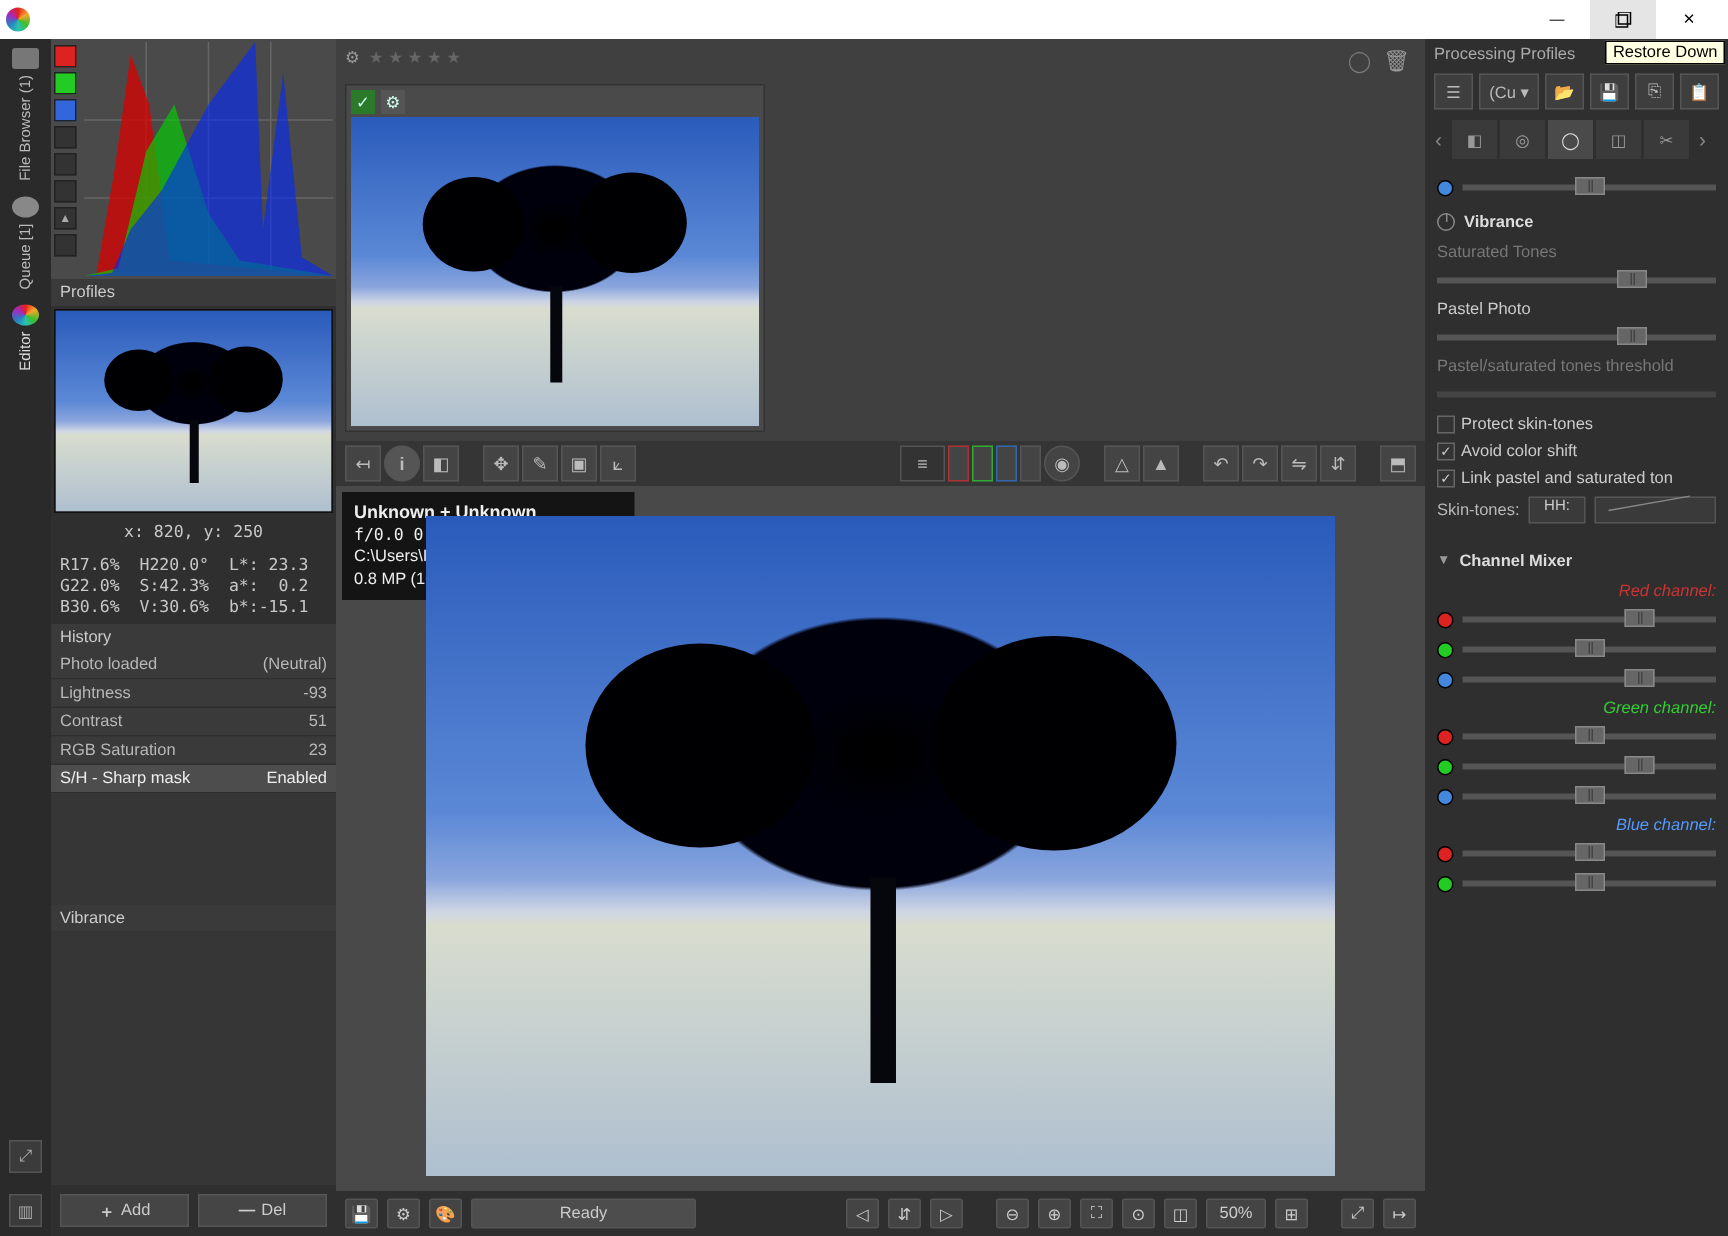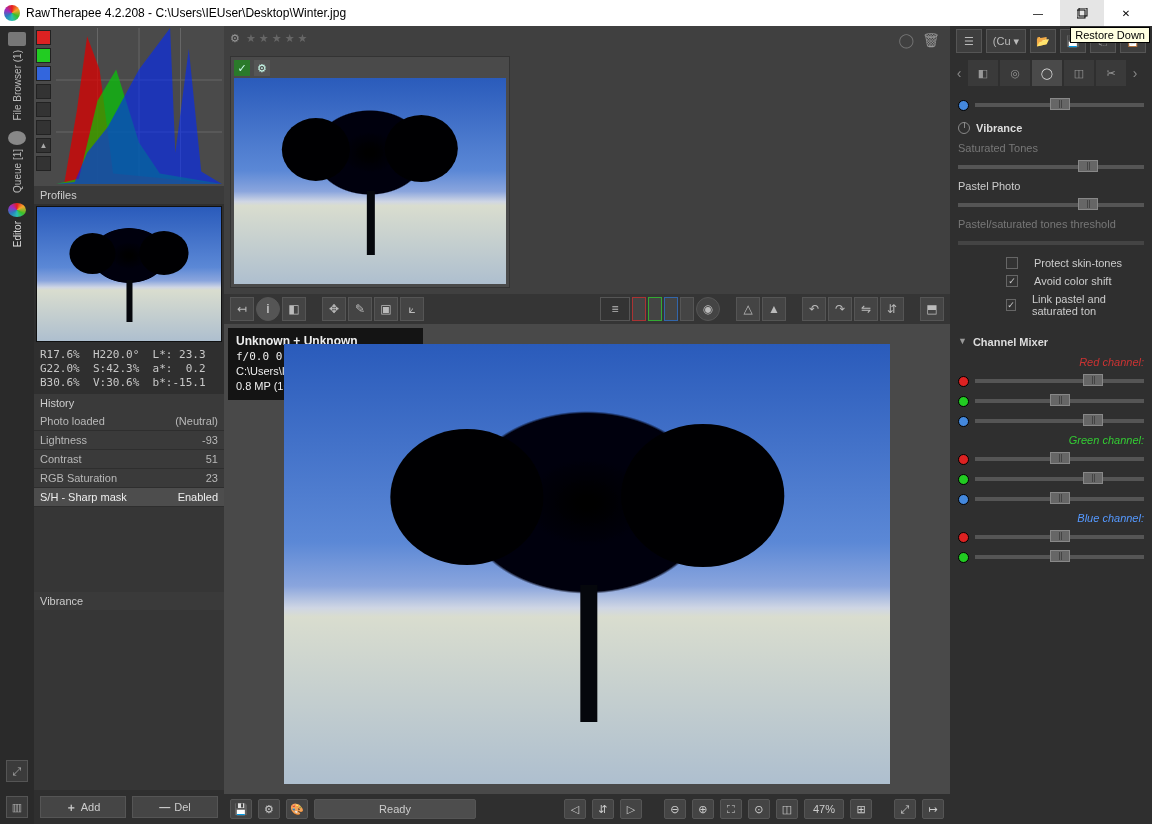--- a/index.html
+++ b/index.html
@@ -61,21 +61,21 @@
 .tb-spacer{flex:1;}
 
 .canvas-area{flex:1;background:#494949;display:flex;align-items:center;justify-content:center;position:relative;}
 .big-img{width:606px;height:440px;margin-top:10px;}
 .info-overlay{position:absolute;left:4px;top:4px;background:rgba(10,10,10,0.85);color:#eee;font-size:11px;padding:6px 8px;line-height:15px;font-family:Tahoma,sans-serif;pointer-events:none;}
 .info-overlay .l1{font-size:12px;font-weight:600;}
 .info-overlay .fn{font-weight:600;}
 
 .statusbar{height:30px;background:#2f2f2f;display:flex;align-items:center;padding:0 6px;gap:6px;}
 .statusbar .pill{height:20px;background:#444;border:1px solid #555;border-radius:2px;padding:0 8px;display:flex;align-items:center;font-size:11px;color:#ccc;}
-.statusbar .ready{width:162px;background:#4d4d4d;justify-content:center;}
+.statusbar .ready{width:150px;background:#4d4d4d;justify-content:center;}
 .statusbar .ic{width:22px;padding:0;justify-content:center;}
 .statusbar .spacer{flex:1;}
 
 
 .rightpanel{width:202px;background:#2f2f2f;display:flex;flex-direction:column;font-size:11px;}
 .rp-head{padding:4px 6px;color:#aaa;}
 .rp-btnrow{display:flex;gap:4px;padding:3px 6px;}
 .rp-btn{width:26px;height:24px;background:#3e3e3e;border:1px solid #555;display:flex;align-items:center;justify-content:center;color:#bbb;font-size:11px;}
 .rp-tabs{display:flex;align-items:center;padding:4px 2px;gap:2px;background:#2f2f2f;}
 .rp-tab{width:30px;height:26px;background:#3a3a3a;display:flex;align-items:center;justify-content:center;color:#999;}
@@ -88,21 +88,21 @@
 .section-h .pwr::after{content:"";position:absolute;left:5px;top:-1px;width:1px;height:6px;background:#888;}
 .field-label{color:#777;padding:2px 0;}
 .slider-row{height:18px;display:flex;align-items:center;gap:6px;margin:2px 0;}
 .slider-track{flex:1;height:4px;background:#555;position:relative;}
 .slider-thumb{position:absolute;top:-5px;width:20px;height:12px;background:#666;border:1px solid #888;transform:translateX(-50%);}
 .slider-thumb::after{content:"";position:absolute;left:8px;top:1px;width:1px;height:8px;background:#444;box-shadow:2px 0 #444;}
 .dot{width:11px;height:11px;border-radius:50%;border:1px solid #000;}
 .dot.red{background:#d22;}
 .dot.green{background:#2c2;}
 .dot.blue{background:#48d;}
-.chk-row{display:flex;align-items:center;gap:16px;padding:3px 0;color:#ccc;margin-left:48px;}
+.chk-row{display:flex;align-items:center;gap:4px;padding:3px 0;color:#ccc;}
 .chk{width:12px;height:12px;background:#333;border:1px solid #666;display:flex;align-items:center;justify-content:center;color:#ccc;font-size:9px;}
 .subhead{color:#c33;font-style:italic;text-align:right;padding:2px 0;}
 .subhead.green{color:#3c3;}
 .subhead.blue{color:#59f;}
 .skin-row{display:flex;align-items:center;gap:6px;padding:3px 0;}
 .skin-input{flex:0 0 38px;height:18px;background:#3a3a3a;border:1px solid #555;color:#ccc;font-size:10px;text-align:center;}
 .skin-btn{flex:1;height:18px;background:#3a3a3a;border:1px solid #555;position:relative;}
 .skin-btn::after{content:"";position:absolute;left:8px;top:3px;width:70%;height:0;border-top:1px solid #888;transform:rotate(-10deg);}
 
 
@@ -112,21 +112,20 @@
 .tree-img .crown{position:absolute;left:0;top:0;width:100%;height:72%;background:radial-gradient(closest-side,#050a13,#0a1220,#0a1220 72%,rgba(0,0,0,0) 74%);filter:contrast(120%);}
 .tree-img .crown::before,.tree-img .crown::after{content:"";position:absolute;border-radius:50%;background:#060c17;}
 .tree-img .crown::before{left:-8%;top:20%;width:45%;height:55%;}
 .tree-img .crown::after{right:-8%;top:18%;width:48%;height:58%;}
 </style>
 </head>
 <body>
 
 <div class="titlebar">
   <div class="logo"></div>
-  <span>RawTherapee 4.2.208 - C:\Users\IEUser\Desktop\Winter.jpg</span>
   <div class="winbtns">
     <div class="winbtn">—</div>
     <div class="winbtn max">
       <svg width="11" height="11">
           <rect x="0" y="2" width="8" height="8" fill="none" stroke="#000"></rect>
           <rect x="2" y="0" width="8" height="8" fill="none" stroke="#000"></rect>
         </svg>
     </div>
     <div class="winbtn">✕</div>
   </div>
@@ -182,20 +181,21 @@
 
     <div class="panel-title">Profiles</div>
     <div class="nav-thumb">
       <div class="nav-img tree-img">
           <div class="tree">
             <div class="crown"></div>
             <div class="trunk"></div>
           </div>
         </div>
     </div>
+    <div class="nav-info" style="text-align:center;">x: 820, y: 250</div>
     <div class="nav-info">R17.6%  H220.0°  L*: 23.3
 G22.0%  S:42.3%  a*:  0.2
 B30.6%  V:30.6%  b*:-15.1</div>
 
     <div class="panel-title">History</div>
     <div class="history-list">
       <div class="row">
           <span>Photo loaded</span>
           <span>(Neutral)</span>
         </div>
@@ -316,29 +316,30 @@
       <div class="spacer"></div>
       <div class="pill ic">◁</div>
       <div class="pill ic">⇵</div>
       <div class="pill ic">▷</div>
       <div style="width:10px;"></div>
       <div class="pill ic">⊖</div>
       <div class="pill ic">⊕</div>
       <div class="pill ic">⛶</div>
       <div class="pill ic">⊙</div>
       <div class="pill ic">◫</div>
-      <div class="pill">47%</div>
+      <div class="pill">50%</div>
       <div class="pill ic">⊞</div>
       <div style="width:10px;"></div>
       <div class="pill ic">⤢</div>
       <div class="pill ic">↦</div>
     </div>
   </div>
 
   <div class="rightpanel">
+    <div class="rp-head">Processing Profiles</div>
     <div class="rp-btnrow">
       <div class="rp-btn">☰</div>
       <div class="rp-btn" style="flex:1">(Cu ▾</div>
       <div class="rp-btn">📂</div>
       <div class="rp-btn">💾</div>
       <div class="rp-btn">⎘</div>
       <div class="rp-btn">📋</div>
     </div>
     <div class="rp-tabs">
       <div class="rp-arrow">‹</div>
@@ -385,20 +386,25 @@
         </div>
       <div class="chk-row">
           <div class="chk">✓</div>
           <span>Avoid color shift</span>
         </div>
       <div class="chk-row">
           <div class="chk">✓</div>
           <span>Link pastel and saturated ton</span>
         </div>
 
+      <div class="skin-row">
+        <span>Skin-tones:</span>
+        <div class="skin-input">HH:</div>
+        <div class="skin-btn"></div>
+      </div>
 
       <div class="section-h" style="margin-top:10px;">
         <span class="chev">▼</span>
         <span style="font-weight:600;">Channel Mixer</span>
       </div>
 
       <div class="subhead">Red channel:</div>
       <div class="slider-row">
           <div class="dot red"></div>
           <div class="slider-track">

